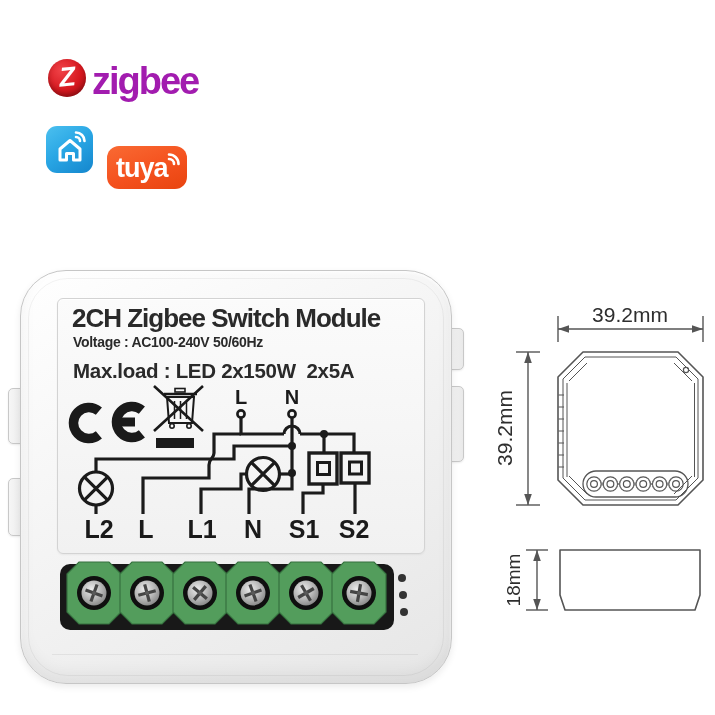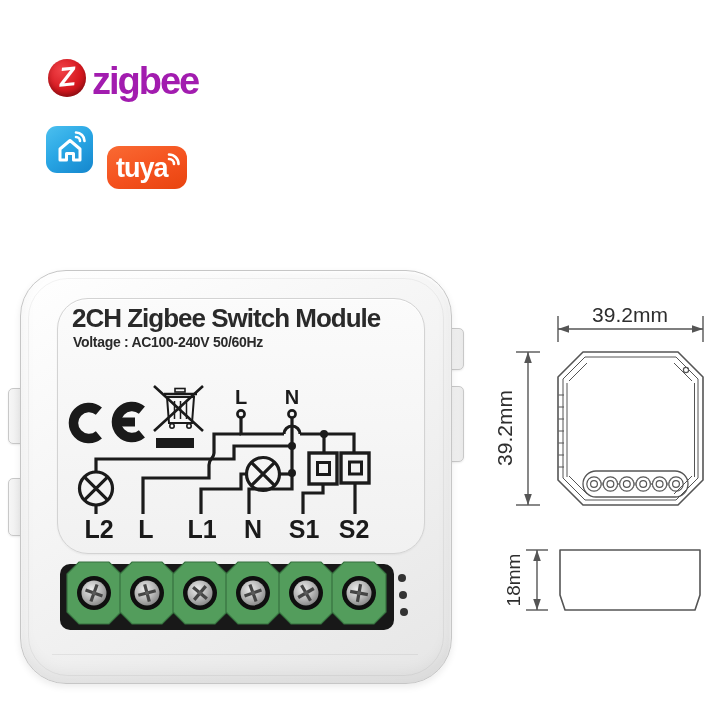--- a/index.html
+++ b/index.html
@@ -25,21 +25,21 @@
 
   
   .tab{background:linear-gradient(90deg,#f6f6f6,#e9e9e9);border:1px solid #c8c8c8;border-radius:5px;
     box-shadow:0 1px 2px rgba(0,0,0,.08);}
   .device-body{left:20px;top:270px;width:430px;height:412px;border-radius:46px;
     background:linear-gradient(150deg,#ffffff 0%,#f4f4f4 45%,#e6e6e6 100%);
     border:1px solid #c6c6c6;
     box-shadow:inset 0 -10px 16px rgba(0,0,0,.06), inset 0 2px 3px rgba(255,255,255,.9), 0 3px 7px rgba(0,0,0,.08);}
   .device-rim{left:28px;top:278px;width:414px;height:396px;border-radius:40px;
     border:1px solid rgba(0,0,0,.05);}
-  .device-face{left:57px;top:298px;width:366px;height:254px;border-radius:31px;
+  .device-face{left:57px;top:298px;width:366px;height:254px;border-radius:6px;
     background:linear-gradient(180deg,#fbfbfb,#f1f1f1);
     border:1px solid #d3d3d3;box-shadow:inset 0 1px 0 #ffffff, 0 1px 2px rgba(0,0,0,.05);}
   .print{position:absolute;color:#2a2a2a;white-space:pre;}
   .print-title{left:14px;top:4px;font-size:26px;font-weight:bold;letter-spacing:-1px;}
   .print-line2{left:15px;top:35px;font-size:14px;font-weight:bold;letter-spacing:-.3px;}
   .print-line3{left:15px;top:60px;font-size:20.5px;font-weight:bold;letter-spacing:-.3px;}
   .schematic{position:absolute;left:3px;top:85px;}
   .terminals-svg{left:58px;top:556px;}
   .led-dot{width:8px;height:8px;border-radius:50%;background:#333333;}
   .seam{left:52px;top:654px;width:366px;height:1px;background:rgba(0,0,0,.06);}
@@ -85,20 +85,21 @@
   <div class="abs tab" style="left:446px;top:328px;width:16px;height:40px;"></div>
   <div class="abs tab" style="left:446px;top:386px;width:16px;height:74px;"></div>
 
   <div class="abs device-body"></div>
   <div class="abs device-rim"></div>
   <div class="abs seam"></div>
 
   <div class="abs device-face">
     <div class="print print-title">2CH Zigbee Switch Module</div>
     <div class="print print-line2">Voltage : AC100-240V 50/60Hz</div>
+    <div class="print print-line3">Max.load : LED 2x150W  2x5A</div>
 
     <svg class="schematic" width="320" height="160" viewBox="0 0 320 160">
 
       <g fill="none" stroke="#1a1a1a" stroke-width="9.5">
         <path d="M37.9,27.1 A15.5,15.5 0 1 0 37.9,50.9"></path>
         <path d="M80.9,26.1 A15.5,15.5 0 1 0 80.9,49.9"></path>
         <path d="M57,38 H74" stroke-width="9"></path>
       </g>
 
       <g stroke="#1a1a1a" fill="none">

